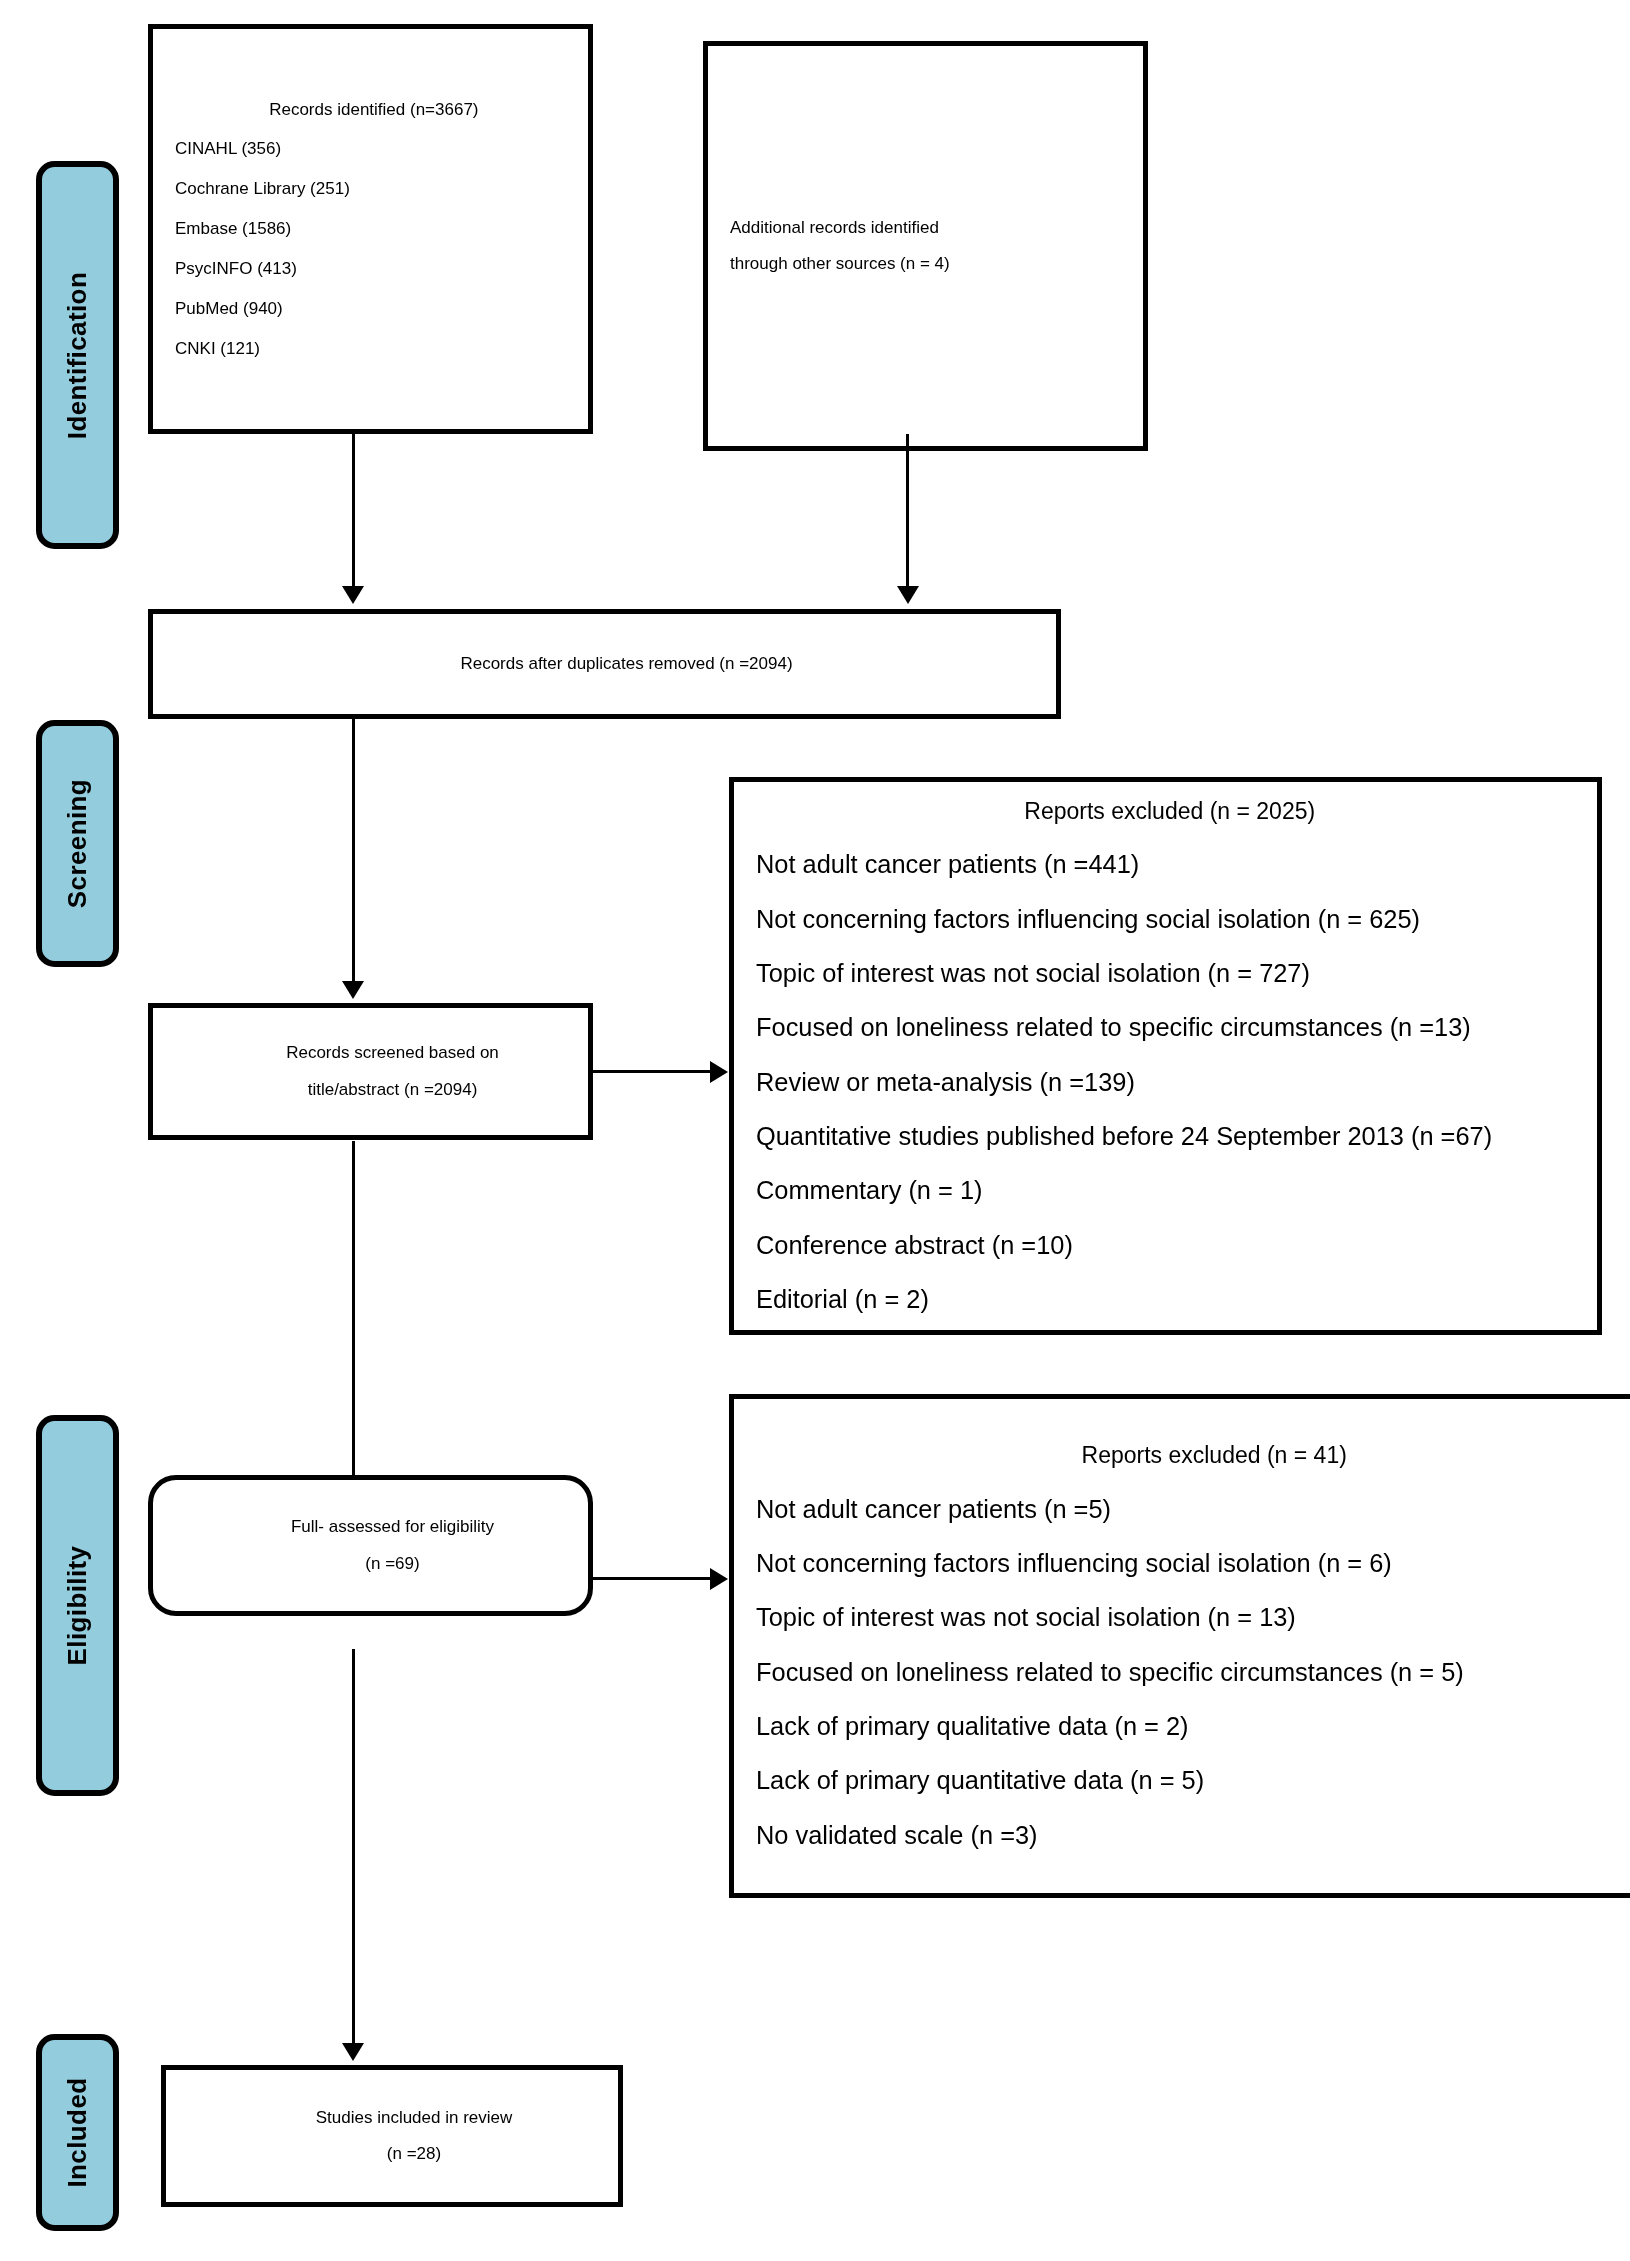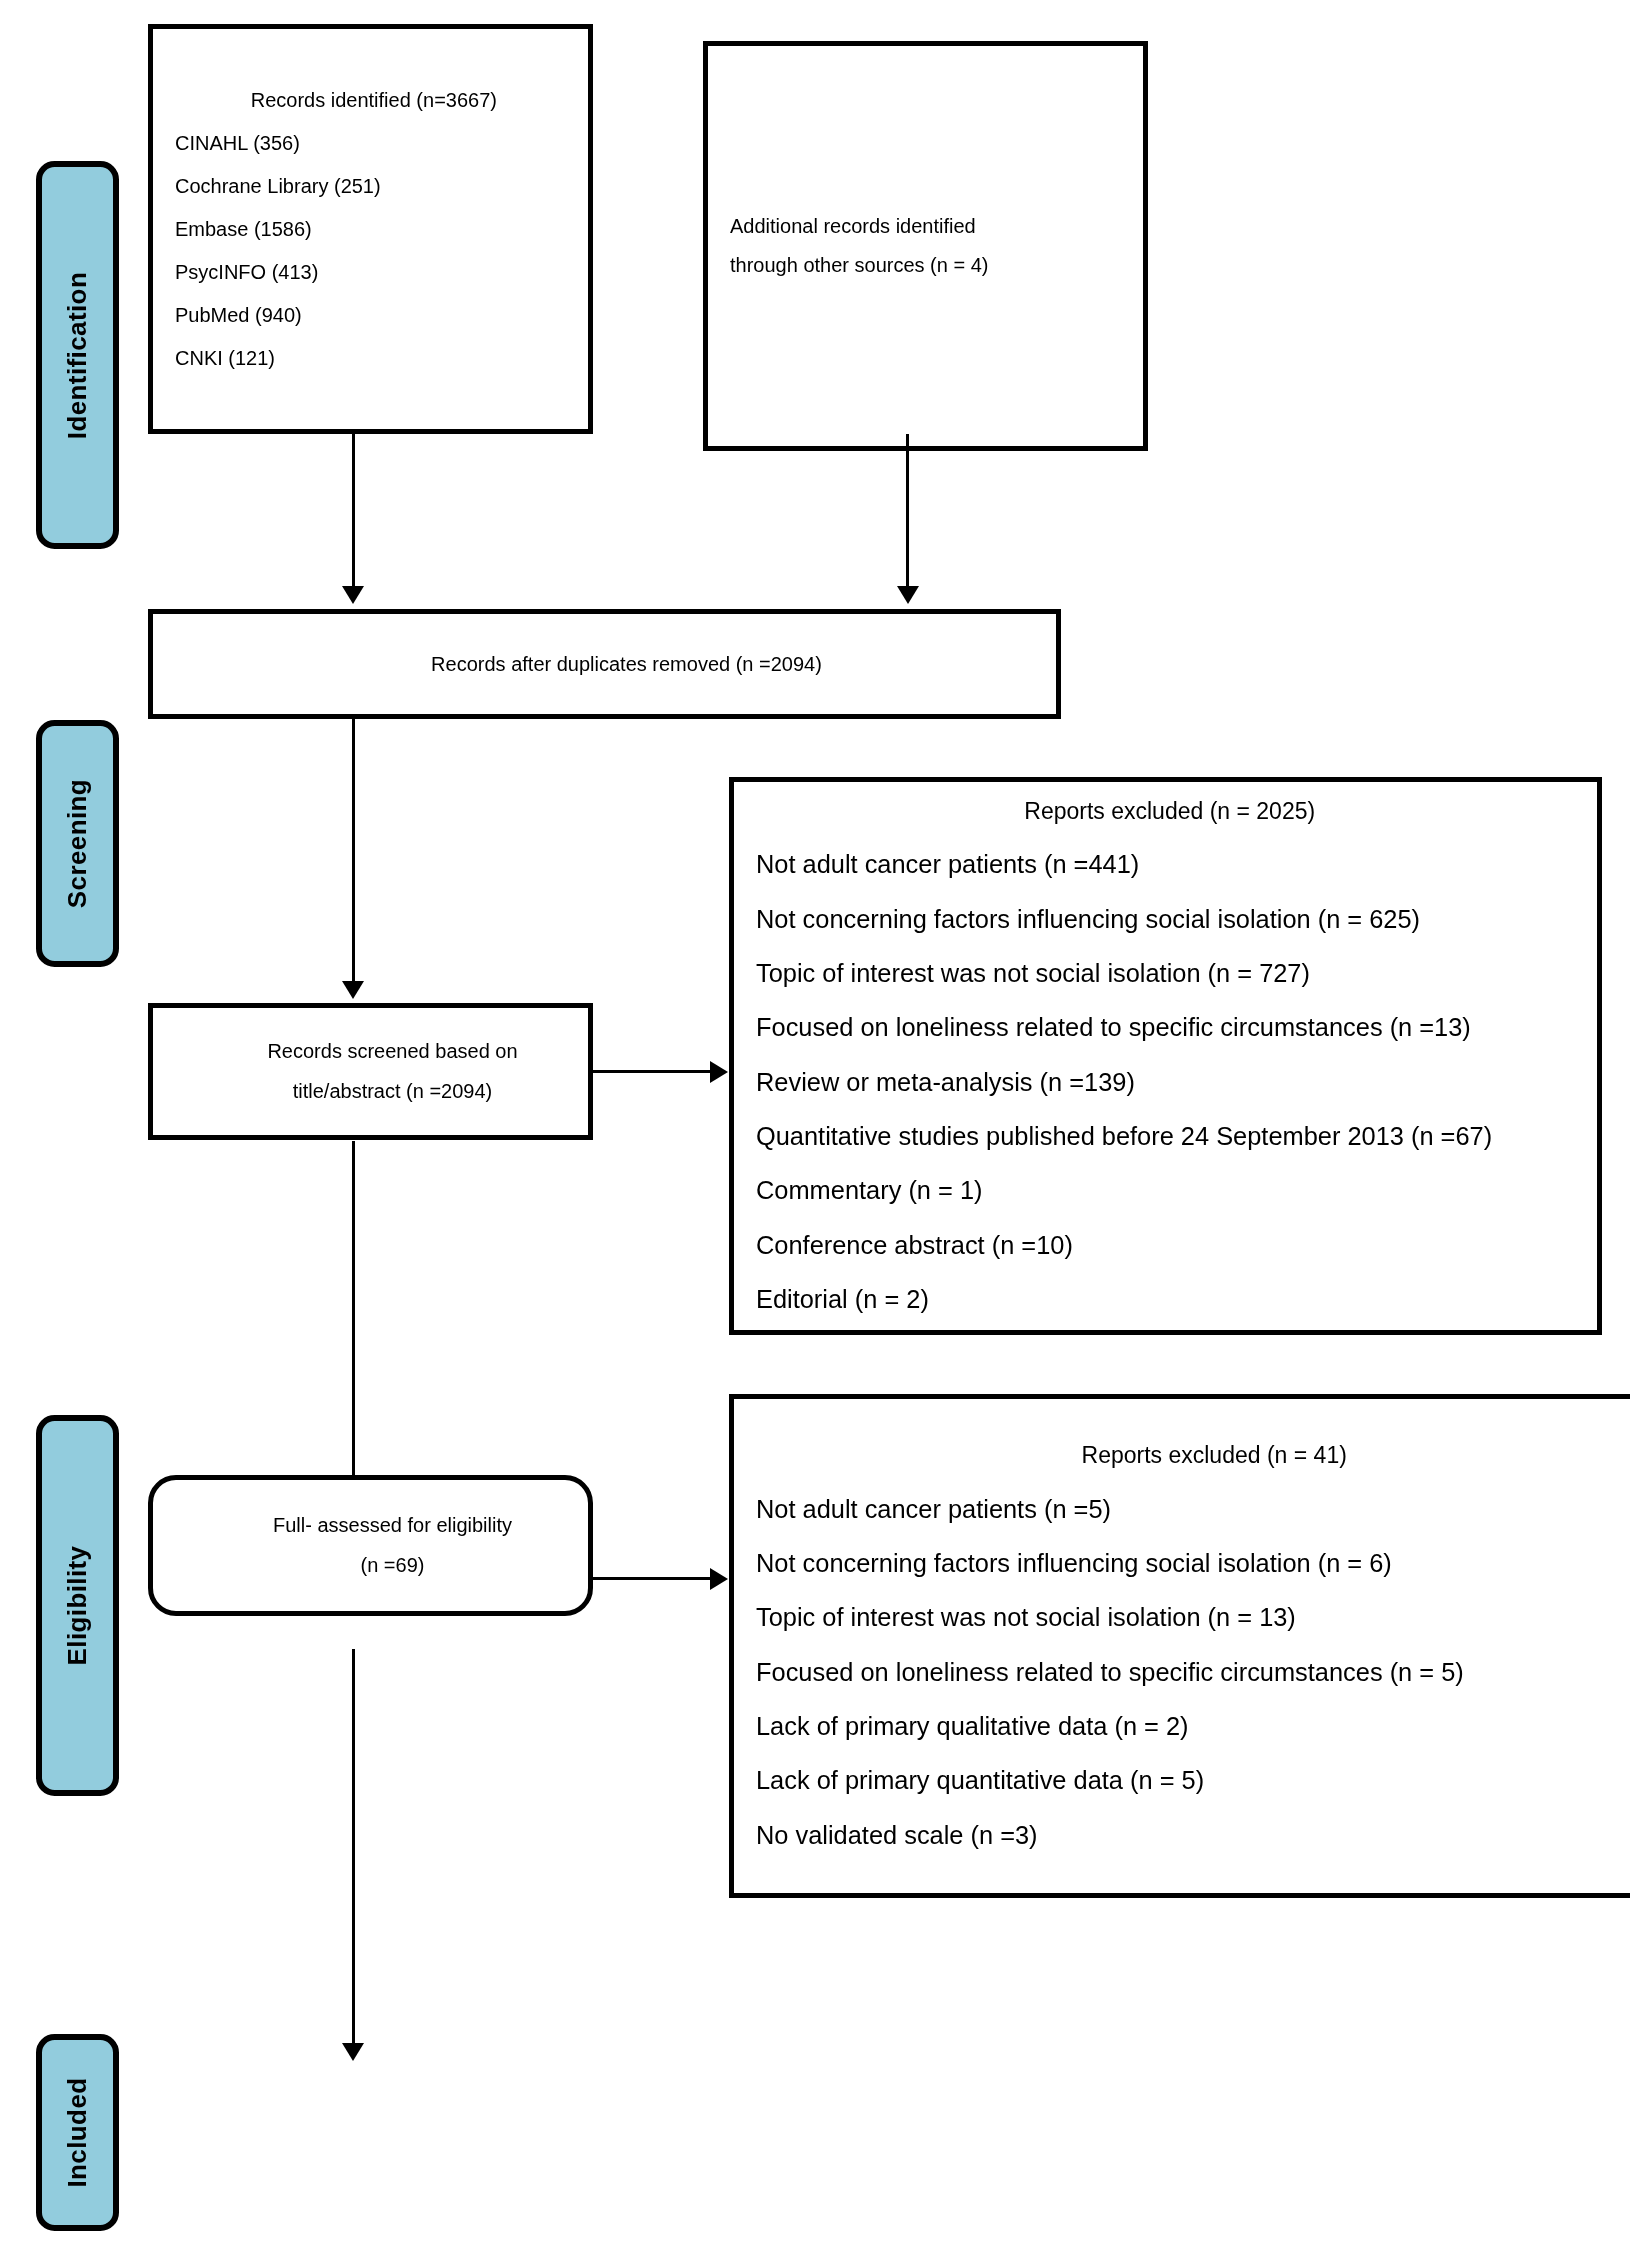--- a/index.html
+++ b/index.html
@@ -50,21 +50,21 @@
     display: flex;
     flex-direction: column;
     justify-content: center;
     box-sizing: border-box;
     padding-left: 44px;
   }
   .box-inner.pad-left {
     padding: 0 15.3px 0 22px;
   }
   .box-line {
-    font-size: 20px;
+    font-size: 17px;
     color: #000000;
     line-height: 1.05;
     white-space: nowrap;
   }
   .box-line.center {
     text-align: center;
   }
   .box-line.left {
     text-align: left;
   }
@@ -227,15 +227,21 @@
       <div class="excl-item">Focused on loneliness related to specific circumstances (n = 5)</div>
       <div class="excl-item">Lack of primary qualitative data (n = 2)</div>
       <div class="excl-item">Lack of primary quantitative data (n = 5)</div>
       <div class="excl-item">No validated scale (n =3)</div>
     </div>
   </div>
 
   <div class="v-line" style="left:352px; top:1649px; width:3.4px; height:395px;"></div>
   <div class="arrow-down" style="left:342px; top:2043px;"></div>
 
+  <div class="flow-box two-line" style="left:161px; top:2065px; width:462px; height:142px;">
+    <div class="box-inner">
+      <div class="box-line center">Studies included in review</div>
+      <div class="box-line center">(n =28)</div>
+    </div>
+  </div>
 
 </div>
 
 
 </body></html>

